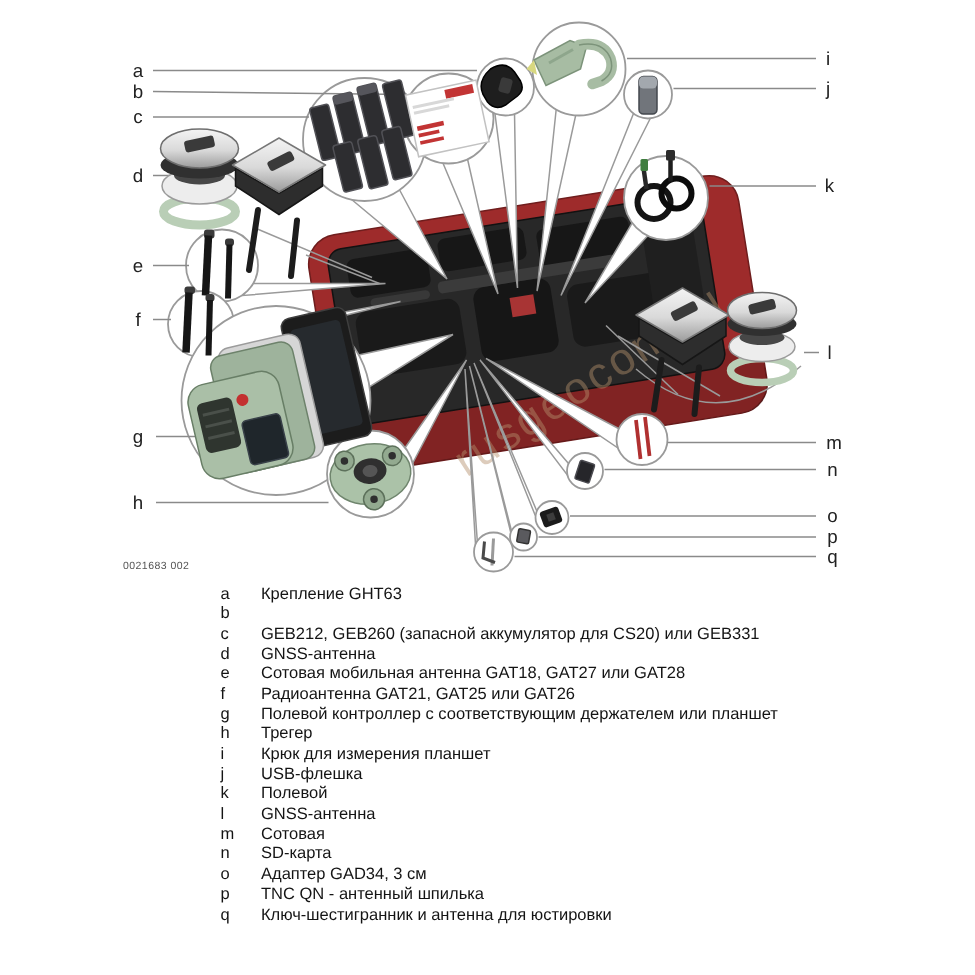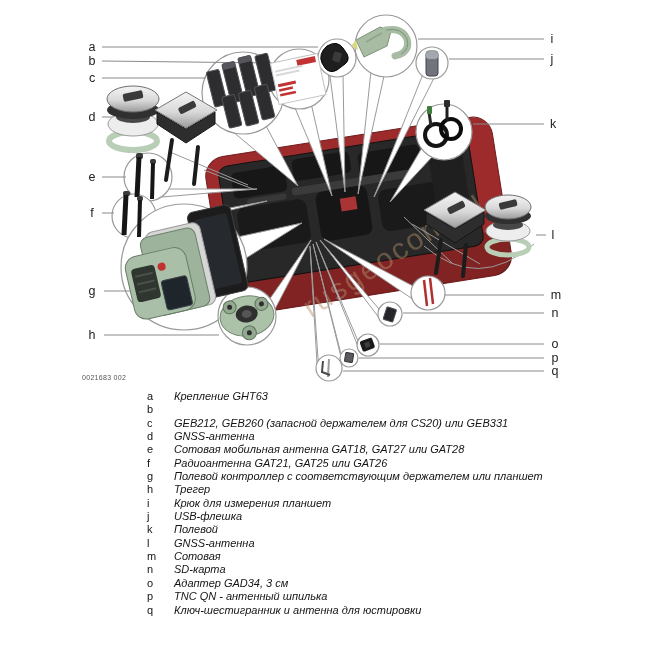--- a/index.html
+++ b/index.html
@@ -6,21 +6,21 @@
   #page{position:relative;width:650px;height:650px;background:#ffffff;overflow:hidden;
         font-family:"Liberation Sans",sans-serif;}
   #diagram{position:absolute;left:0;top:0;width:650px;height:388px;}
   .dlabel{position:absolute;transform:translate(-50%,-50%);font-size:12.5px;color:#222;
           font-family:"Liberation Sans",sans-serif;}
   .fignum{position:absolute;left:82px;top:374px;font-size:7px;color:#555;letter-spacing:.3px;}
   .legend{position:absolute;left:147px;top:390px;width:478px;font-size:11px;
           line-height:13.35px;color:#141414;}
   .legend-row{display:flex;align-items:flex-start;}
   .legend-letter{width:27px;flex:none;}
-  .legend-lines{flex:1;font-style:italic;}
+  .legend-lines{flex:1;}
 </style>
 </head>
 <body>
 
 <div id="page">
 
   <svg id="diagram" viewBox="0 0 650 388" xmlns="http://www.w3.org/2000/svg">
     <defs>
       <linearGradient id="gradSilver" x1="0" y1="0" x2="0" y2="1">
         <stop offset="0" stop-color="#f4f4f4"></stop>
@@ -288,21 +288,21 @@
         </div>
       </div>
       <div class="legend-row">
         <div class="legend-letter">b</div>
         <div class="legend-lines">
         </div>
       </div>
       <div class="legend-row">
         <div class="legend-letter">c</div>
         <div class="legend-lines">
-          <div>GEB212, GEB260 (запасной держателем для CS20) или GEB331</div>
+          <div>GEB212, GEB260 (запасной аккумулятор для CS20) или GEB331</div>
         </div>
       </div>
       <div class="legend-row">
         <div class="legend-letter">d</div>
         <div class="legend-lines">
           <div>GNSS-антенна</div>
         </div>
       </div>
       <div class="legend-row">
         <div class="legend-letter">e</div>

